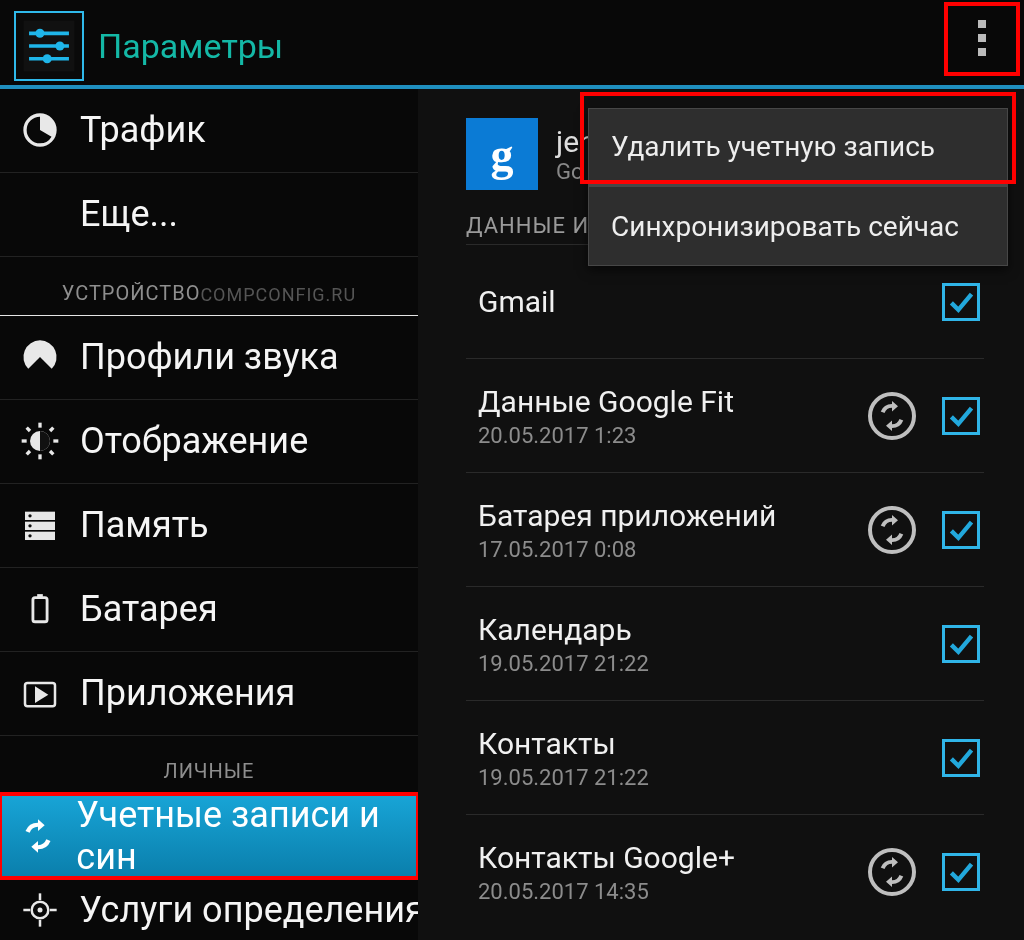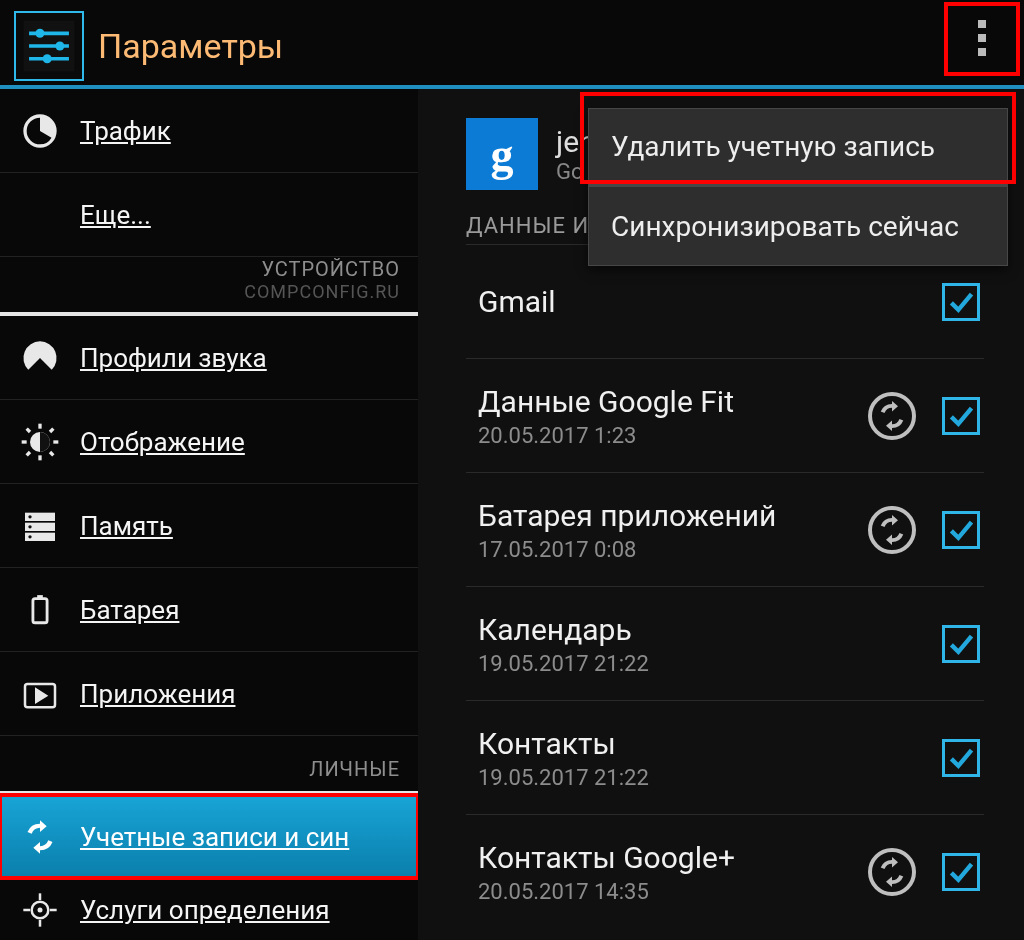--- a/index.html
+++ b/index.html
@@ -2,36 +2,36 @@
 <html><head>
 <meta charset="utf-8">
 <style>
   * { box-sizing: border-box; margin: 0; padding: 0; }
   html, body { width: 1024px; height: 940px; background: #000; font-family: "Roboto", Arial, sans-serif; overflow: hidden; color: #fff; }
   .screen { width: 1024px; height: 940px; background: #080808; position: relative; }
 
   
   .action-bar { position: relative; height: 85px; display: flex; align-items: center; padding: 6px 14px 0 14px; }
   .action-bar .app-icon { width: 70px; height: 70px; background:#0a0a0a; border:2px solid #2fb9ea; display:flex; align-items:center; justify-content:center; }
-  .action-bar .title { font-size: 34px; font-weight: 400; color: #fdba74; margin-left: 14px; }
+  .action-bar .title { font-size: 34px; font-weight: 400; color: #14b8a6; margin-left: 14px; }
   .overflow { position:absolute; right:10px; top:6px; width:64px; height:64px; display:flex; flex-direction:column; align-items:center; justify-content:center; gap:6px; }
   .overflow .dot { width:8px; height:8px; background:#bbb; }
   .hl-overflow { position:absolute; right:4px; top:2px; width:76px; height:74px; border:4px solid #ff0000; }
   .holo-divider { position:absolute; left:0; right:0; top:85px; height:4px; background:#1f8fbf; }
 
   
   .panes { position:absolute; top:89px; left:0; right:0; bottom:0; display:flex; }
   .left-pane { width:418px; background:#080808; display:flex; flex-direction:column; }
   .right-pane { flex:1; background:#101010; position:relative; }
 
   
-  .lrow { height:86px; display:flex; align-items:center; padding-left:18px; border-bottom:1px solid #222; color:#f5f5f5; font-size:26px;text-decoration:underline; }
+  .lrow { height:86px; display:flex; align-items:center; padding-left:18px; border-bottom:1px solid #222; color:#f5f5f5; font-size:36px; }
   .lrow .ic { width:44px; height:44px; margin-right:18px; display:flex; align-items:center; justify-content:center; }
   .lrow.indent { padding-left:80px; }
-  .lheader { height:60px; display:flex; align-items:flex-end; padding:0 18px 10px 18px; color:#8e8e8e; font-size:20px; letter-spacing:1px; justify-content:flex-end; border-bottom:4px solid #e5e5e5;flex-direction:column; }
+  .lheader { height:60px; display:flex; align-items:flex-end; padding:0 18px 10px 18px; color:#8e8e8e; font-size:20px; letter-spacing:1px; justify-content:center; border-bottom:1px solid #e5e5e5; }
   .lheader .wm { color:#555; font-size:18px; letter-spacing:1px; }
   .lrow.selected { background:linear-gradient(#18a5d7,#0a7eab); color:#fff; }
   .hl-accounts { position:relative; }
   .hl-accounts::after { content:""; position:absolute; inset:-2px; border:4px solid #ff0000; pointer-events:none; }
   .lrow.cut { height:62px; border-bottom:none; }
   .lrow.cut .lbl { overflow:hidden; white-space:nowrap; }
 
   
   .rp-inner { padding:20px 40px 0 48px; }
   .acct-head { display:flex; align-items:center; gap:18px; height:90px; }

